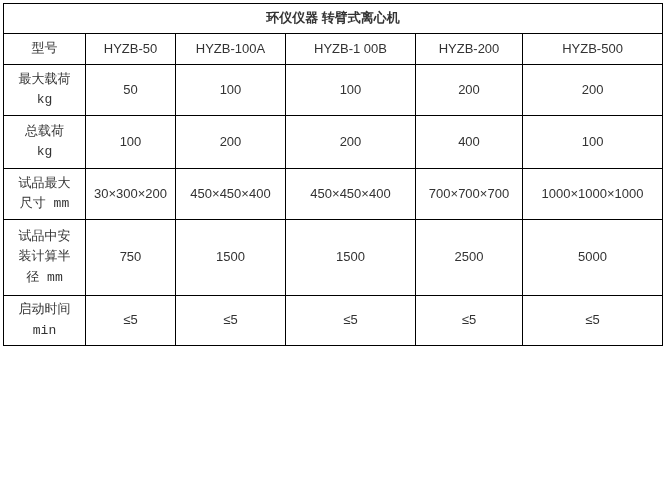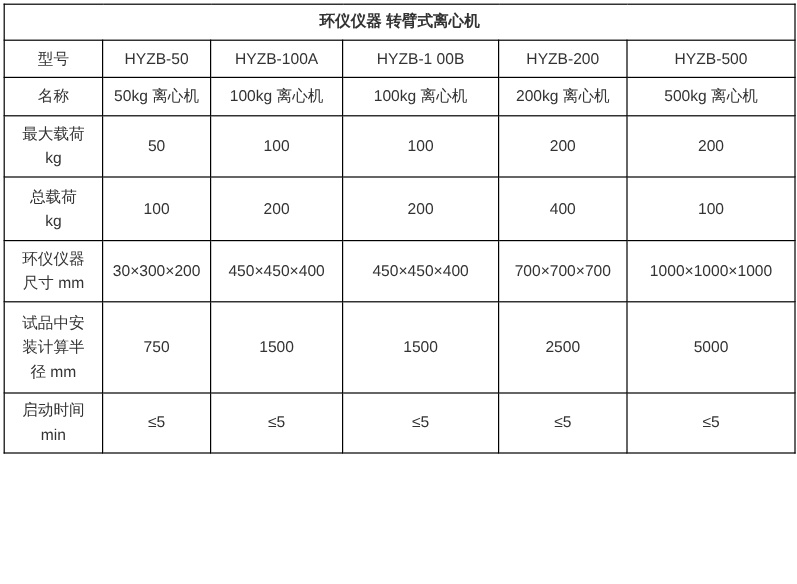--- a/index.html
+++ b/index.html
@@ -33,20 +33,21 @@
     line-height: 1.55;
     overflow: hidden;
   }
   td.title-cell {
     font-weight: bold;
     font-size: 14px;
     color: #000000;
   }
   td.label-cell {
     white-space: pre-line;
+    font-family: Liberation Mono, monospace;
   }
 </style>
 </head>
 <body>
 
 <div class="page">
   <table class="spec-table">
     <colgroup>
       <col style="width:82px">
       <col style="width:90px">
@@ -63,28 +64,20 @@
 
     <tr style="height:31px">
       <td class="label-cell">型号</td>
       <td>HYZB-50</td>
       <td>HYZB-100A</td>
       <td>HYZB-1 00B</td>
       <td>HYZB-200</td>
       <td>HYZB-500</td>
     </tr>
 
-    <tr style="height:32px">
-      <td class="label-cell">名称</td>
-      <td>50kg 离心机</td>
-      <td>100kg 离心机</td>
-      <td>100kg 离心机</td>
-      <td>200kg 离心机</td>
-      <td>500kg 离心机</td>
-    </tr>
 
     <tr style="height:51px">
       <td class="label-cell">最大载荷
 kg</td>
       <td>50</td>
       <td>100</td>
       <td>100</td>
       <td>200</td>
       <td>200</td>
     </tr>
@@ -94,21 +87,21 @@
 kg</td>
       <td>100</td>
       <td>200</td>
       <td>200</td>
       <td>400</td>
       <td>100</td>
     </tr>
 
 
     <tr style="height:51px">
-      <td class="label-cell">环仪仪器
+      <td class="label-cell">试品最大
 尺寸 mm</td>
       <td>30×300×200</td>
       <td>450×450×400</td>
       <td>450×450×400</td>
       <td>700×700×700</td>
       <td>1000×1000×1000</td>
     </tr>
 
     <tr style="height:76px">
       <td class="label-cell">试品中安

